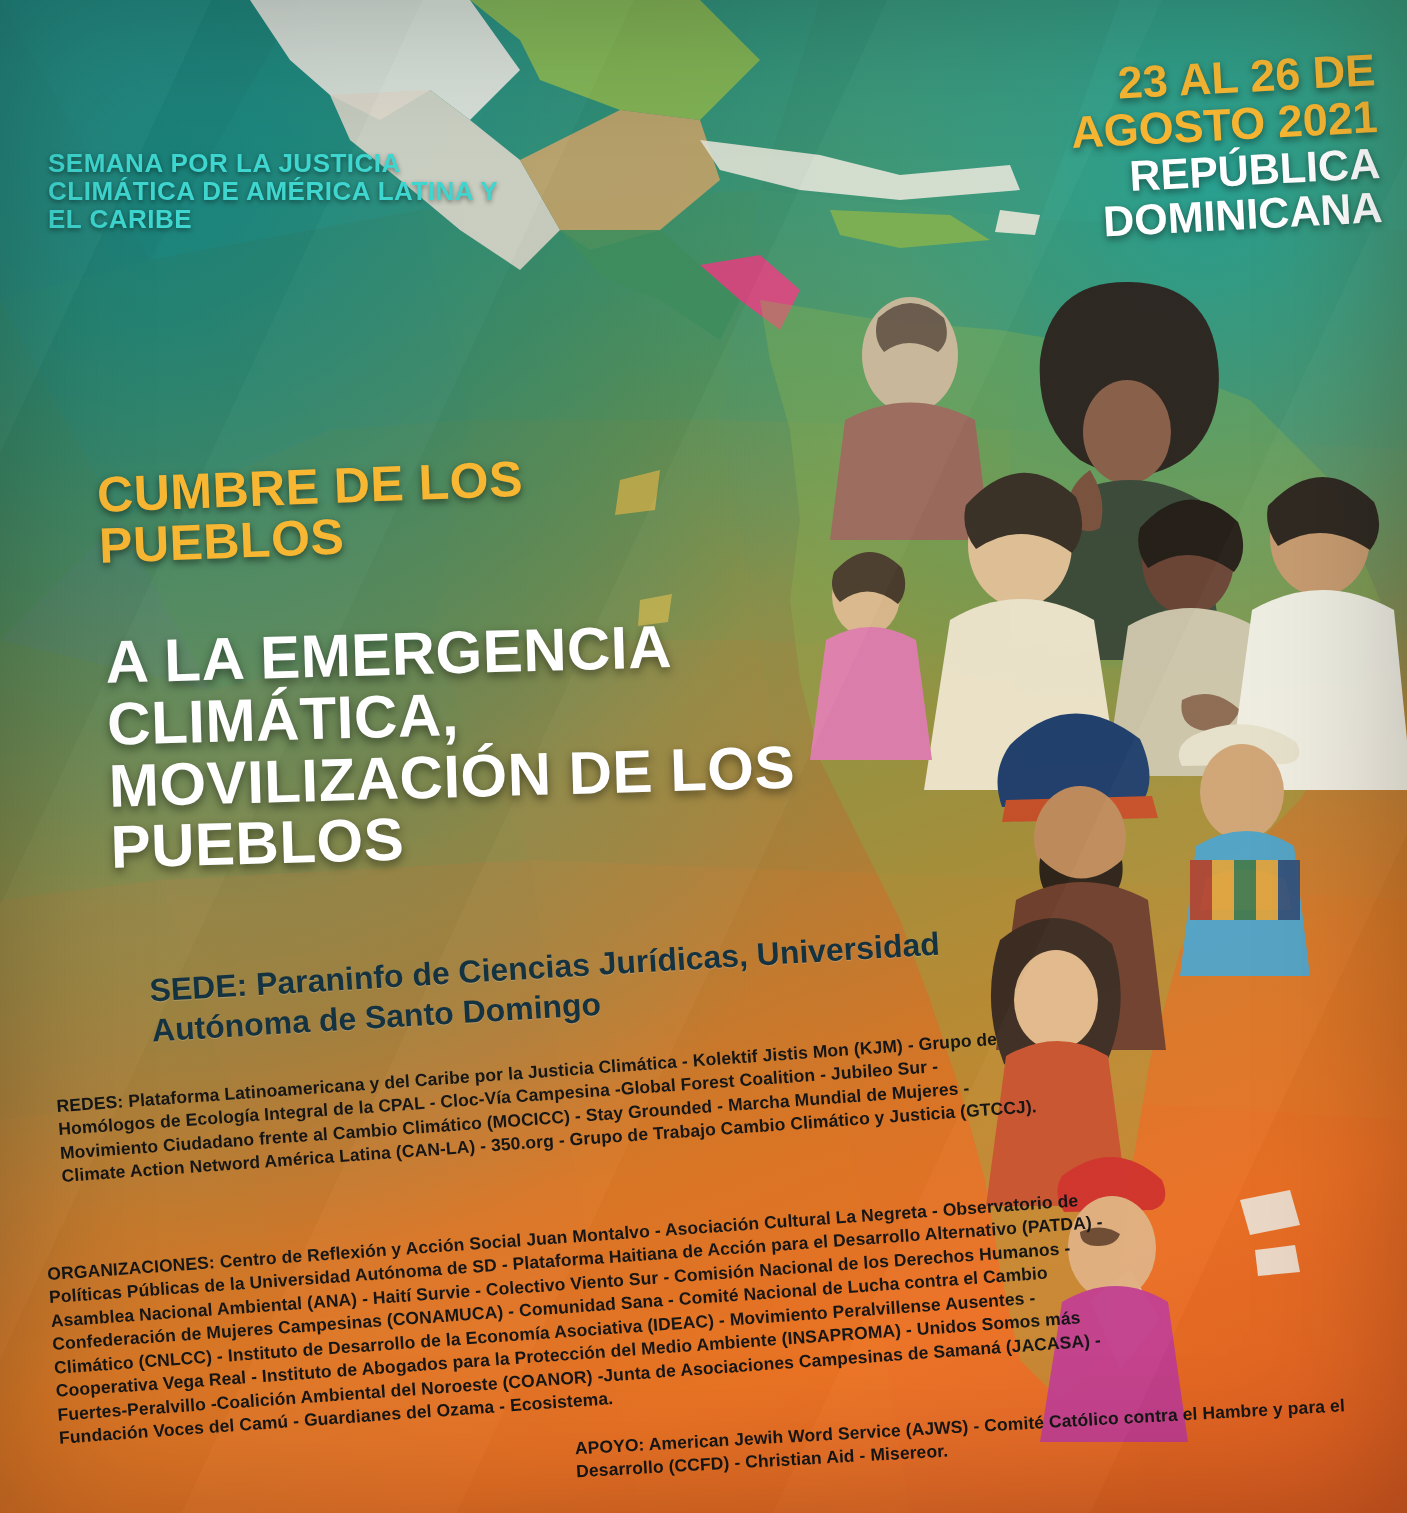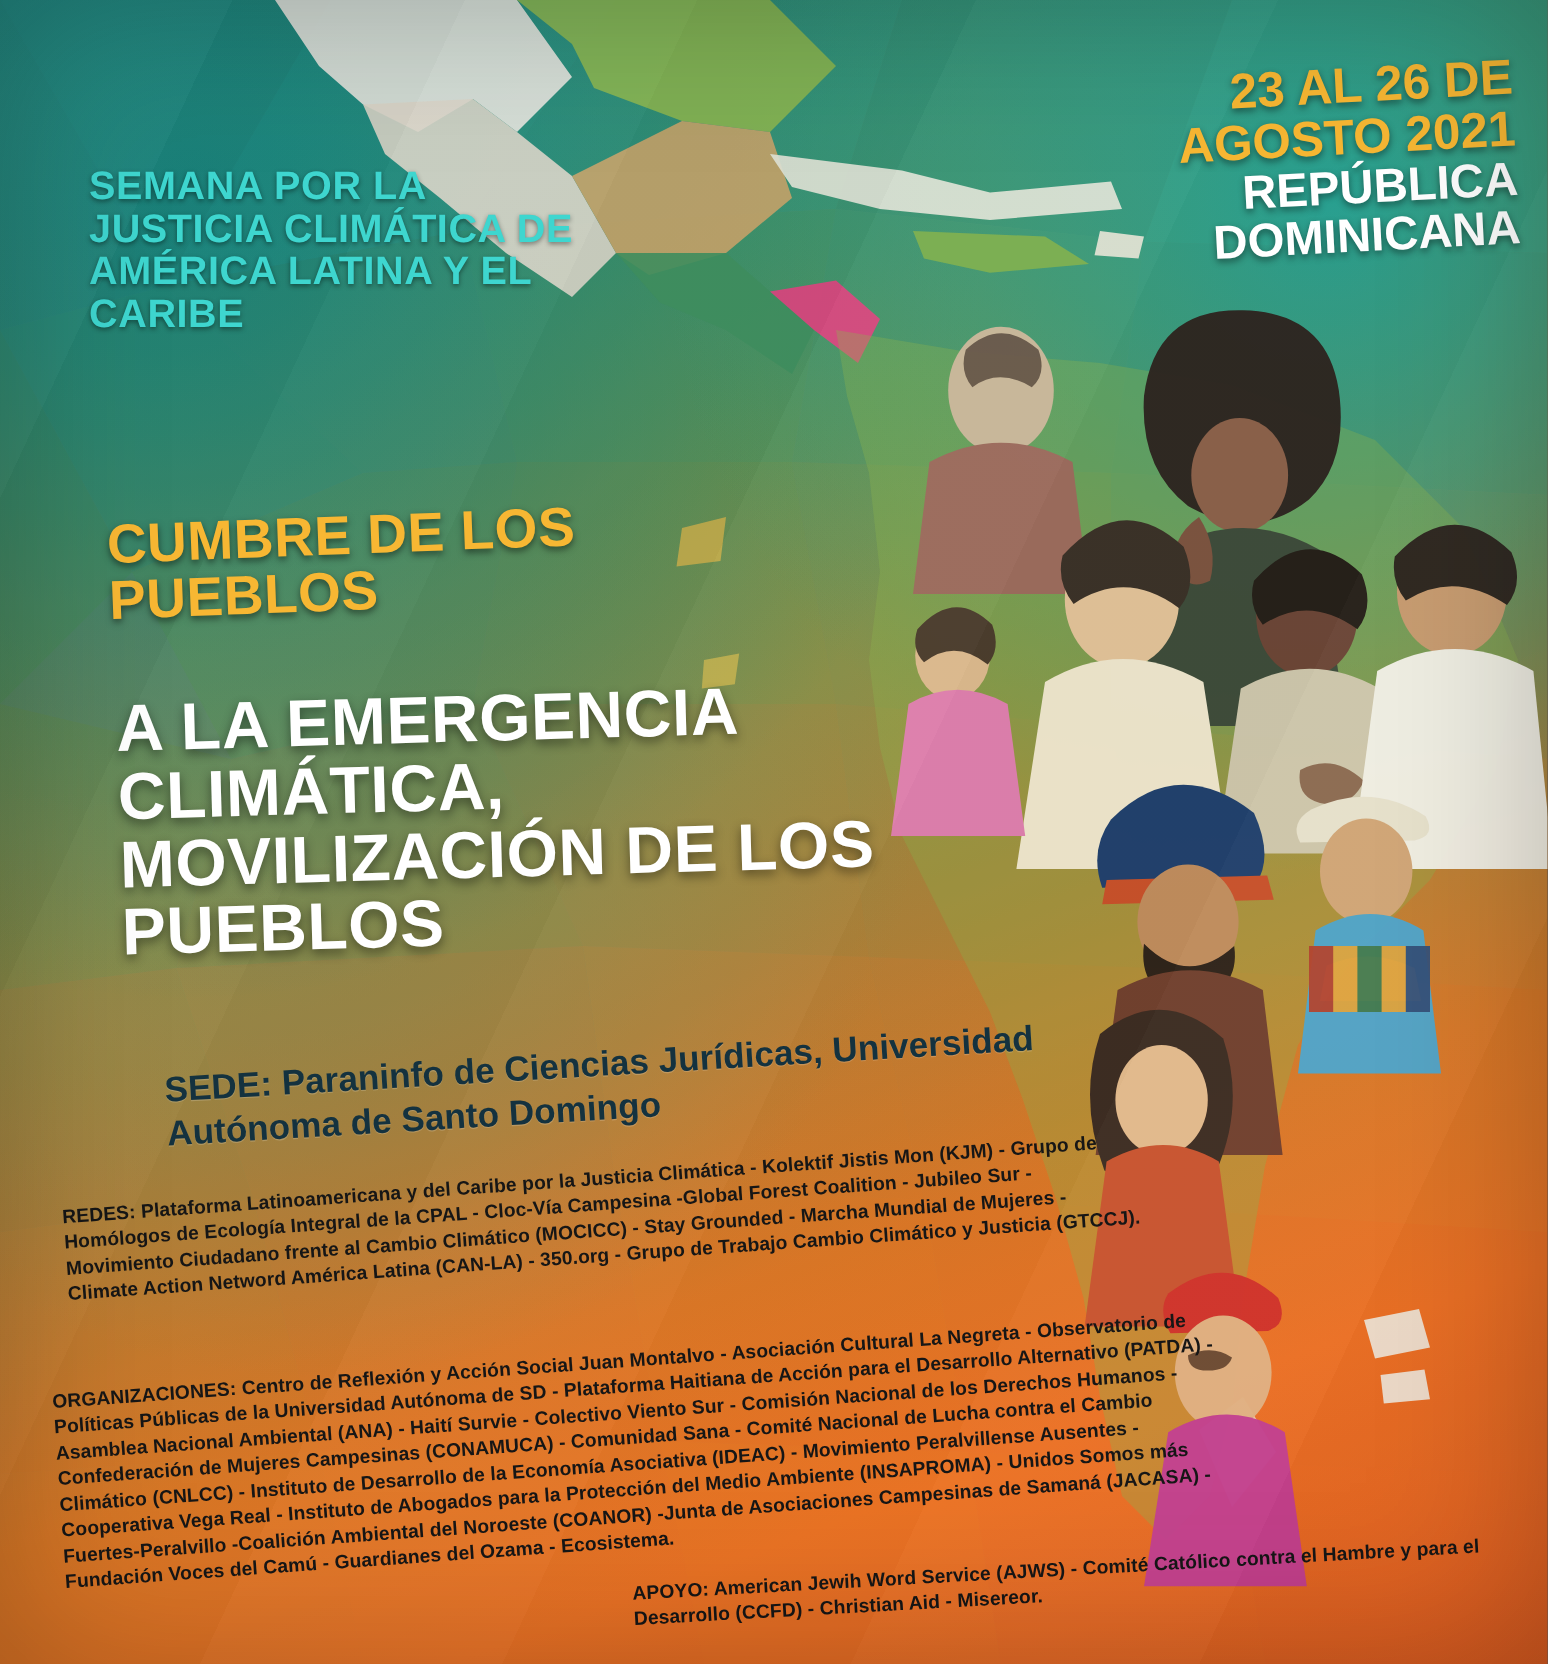--- a/index.html
+++ b/index.html
@@ -28,25 +28,24 @@
   .map{position:absolute;inset:0;}
   .people{position:absolute;inset:0;}
 
   
   .blk{position:absolute;}
 
   #week-title{
     left:48px;top:150px;width:470px;
     color:#3ed6cf;
     font-weight:bold;
-    font-size:36px;line-height:1.07;
+    font-size:26px;line-height:1.07;
     letter-spacing:.5px;
     text-transform:uppercase;
     text-shadow:0 2px 5px rgba(0,0,0,.45);
-    margin-left:33px;
   }
   #summit-title{
     left:98px;top:460px;width:520px;
     color:#f7b733;
     font-weight:bold;
     font-size:50px;line-height:1.02;
     text-transform:uppercase;
     letter-spacing:.5px;
     text-shadow:0 3px 7px rgba(0,0,0,.5);
     transform:rotate(-2.2deg);

